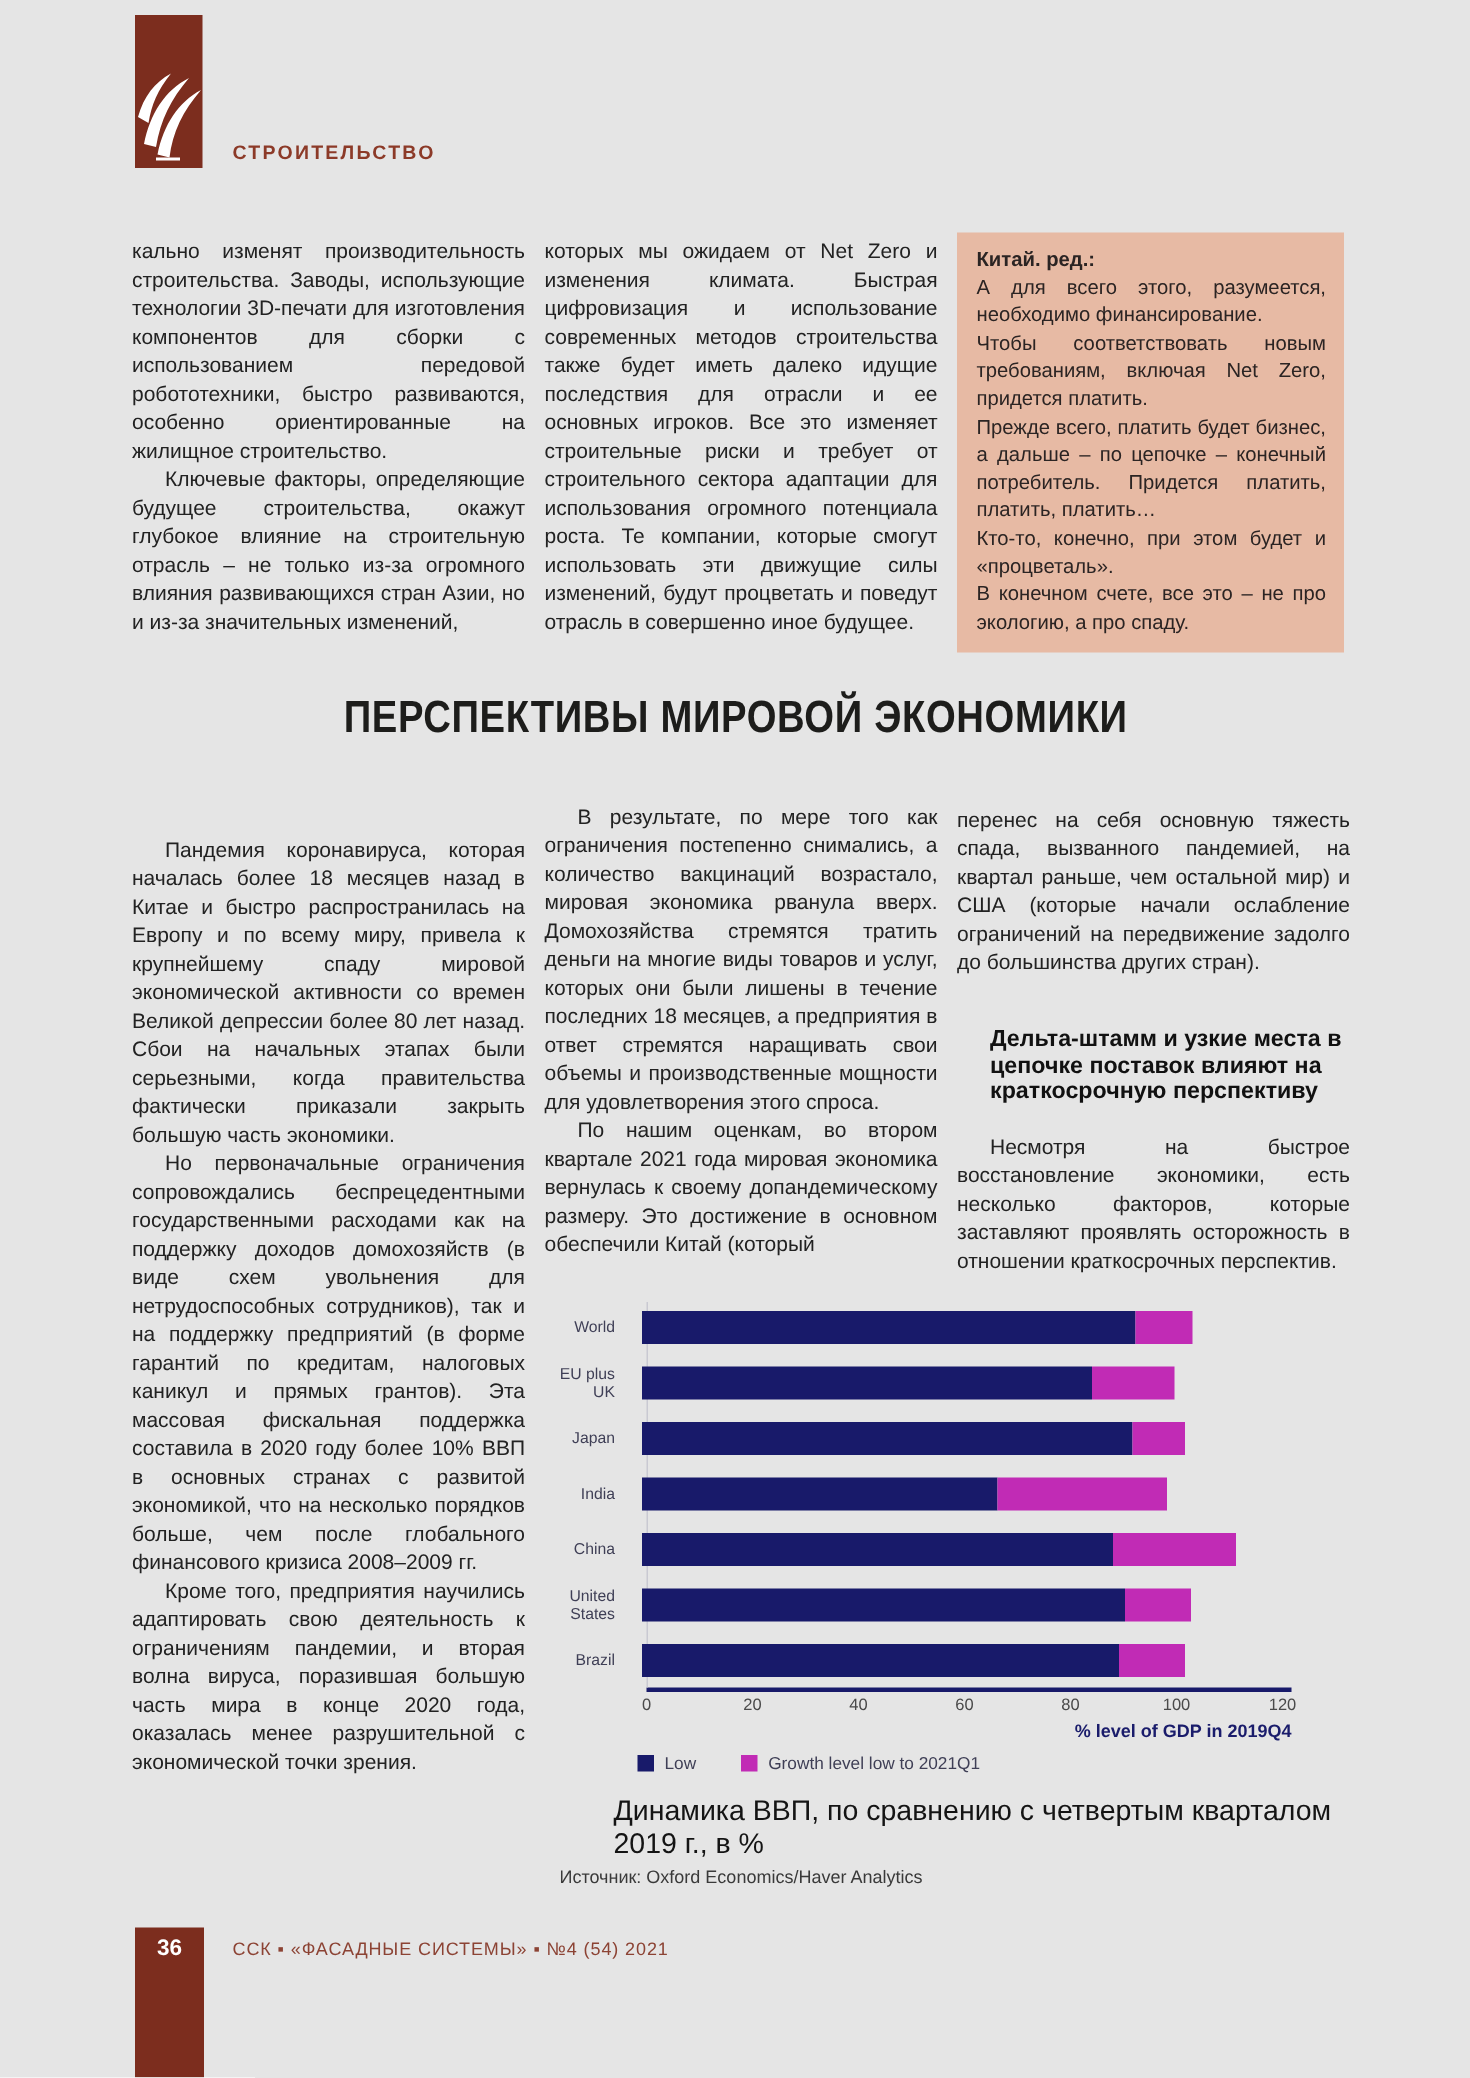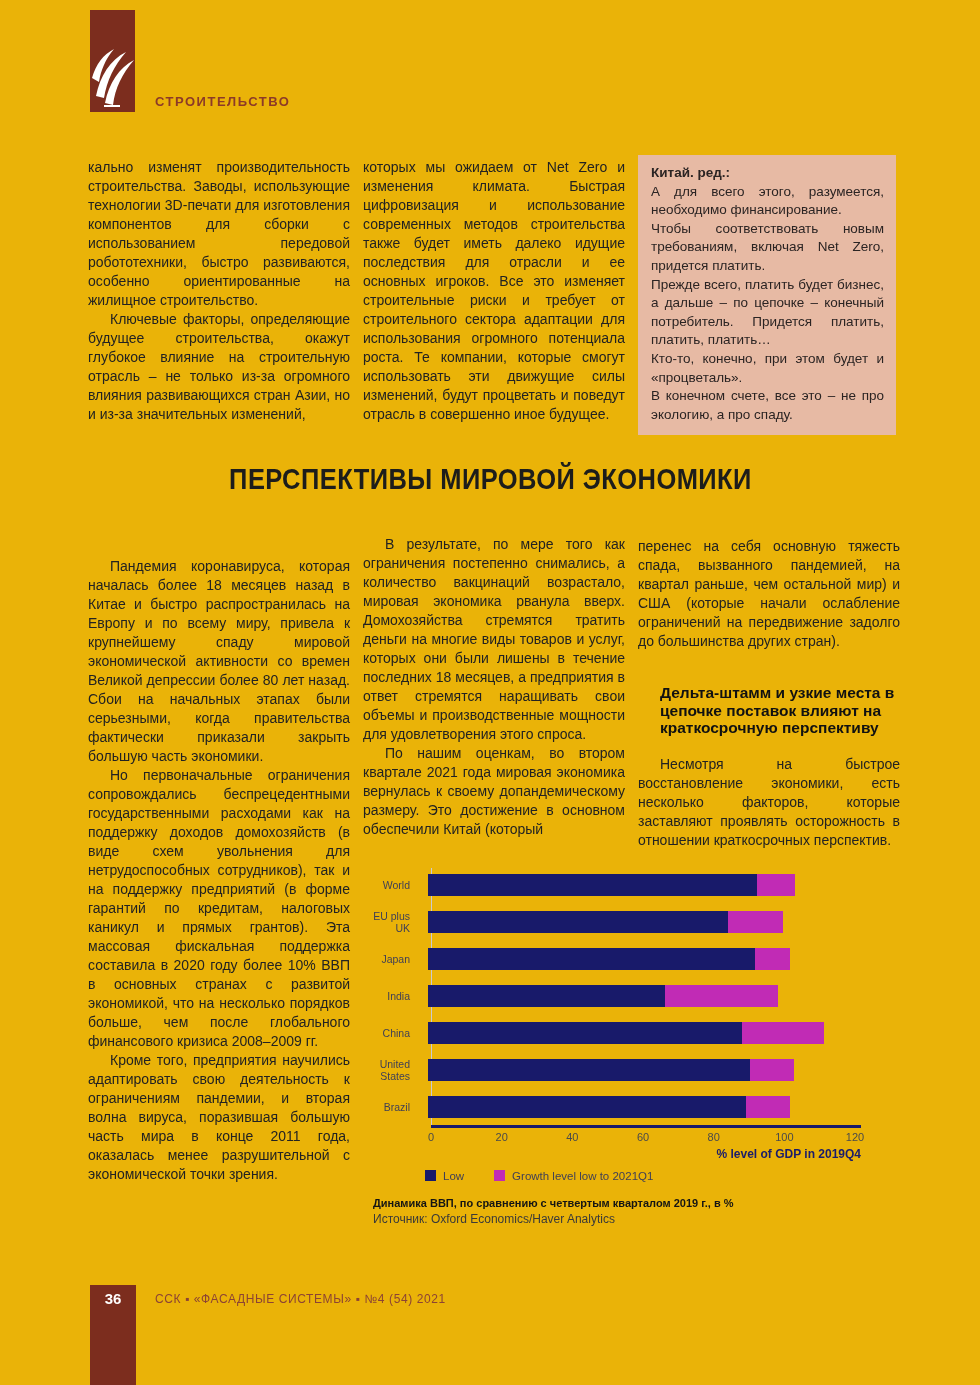--- a/index.html
+++ b/index.html
@@ -1,16 +1,16 @@
 <!DOCTYPE html>
 <html lang="ru"><head>
 <meta charset="utf-8">
 <style>
   html,body{margin:0;padding:0;background:#fff;}
-  .page{position:relative;width:980px;height:1385px;background:#eab308;overflow:hidden;
+  .page{position:relative;width:980px;height:1385px;background:#e5e5e5;overflow:hidden;
         font-family:"Liberation Sans", sans-serif;color:#212121;}
   
   .logo{position:absolute;left:90px;top:10px;width:45px;height:102px;background:#7c2d1e;}
   .section-label{position:absolute;left:155px;top:94px;font-size:13px;font-weight:bold;
         letter-spacing:1.5px;color:#8c3a28;}
   
   .col{position:absolute;width:262px;font-size:14px;line-height:19px;text-align:justify;color:#222;}
   .col p{margin:0;text-indent:22px;}
   .cont-first p:first-child{text-indent:0;}
   .note{position:absolute;left:638px;top:155px;width:258px;height:280px;box-sizing:border-box;
@@ -40,21 +40,21 @@
         padding-right:18px;box-sizing:border-box;flex:none;}
   .ctrack{position:relative;height:22px;width:428px;flex:none;display:flex;}
   .seg{height:100%;}
   .baseline{margin-left:60px;width:430px;height:3px;background:#181a6a;}
   .cticks{position:relative;margin-left:60px;width:424px;height:16px;margin-top:3px;}
   .cticks span{position:absolute;top:0;transform:translateX(-50%);font-size:11px;color:#4a4a4a;}
   .cxlabel{width:490px;text-align:right;font-size:12px;font-weight:bold;color:#1a1c6b;height:16px;}
   .clegend{display:flex;gap:30px;padding-left:54px;margin-top:7px;align-items:center;}
   .clegend .li{display:flex;gap:7px;font-size:11.5px;color:#3f3f56;}
   .swatch{width:11px;height:11px;display:inline-block;}
-  .chart-caption{margin-top:15px;font-size:11px;font-weight:bold;color:#141414;padding-left:2px;}
+  .chart-caption{margin-top:15px;font-size:19px;font-weight:normal;color:#141414;padding-left:2px;margin-left:36px;}
   .chart-source{margin-top:3px;font-size:12px;color:#3a3a3a;padding-left:2px;}
   
   .footer-box{position:absolute;left:90px;top:1285px;width:46px;height:100px;background:#7c2d1e;
         text-align:center;}
   .footer-box .pnum{color:#fff;font-weight:bold;font-size:15px;margin-top:5px;}
   .footer-line{position:absolute;left:155px;top:1292px;font-size:12px;letter-spacing:0.6px;
         color:#8c4334;}
 </style>
 </head>
 <body>
@@ -93,21 +93,21 @@
     <span>ПЕРСПЕКТИВЫ МИРОВОЙ ЭКОНОМИКИ</span>
   </div>
 
   <div class="col acol1">
     <div class="heading">
       <div class="hl" style="left:0;top:41px;width:69px;height:11px;"></div>
     </div>
     <div>
       <p>Пандемия коронавируса, которая началась более 18 месяцев назад в Китае и быстро распространилась на Европу и по всему миру, привела к крупнейшему спаду мировой экономической активности со времен Великой депрессии более 80 лет назад. Сбои на начальных этапах были серьезными, когда правительства фактически приказали закрыть большую часть экономики.</p>
         <p>Но первоначальные ограничения сопровождались беспрецедентными государственными расходами как на поддержку доходов домохозяйств (в виде схем увольнения для нетрудоспособных сотрудников), так и на поддержку предприятий (в форме гарантий по кредитам, налоговых каникул и прямых грантов). Эта массовая фискальная поддержка составила в 2020 году более 10% ВВП в основных странах с развитой экономикой, что на несколько порядков больше, чем после глобального финансового кризиса 2008–2009 гг.</p>
-        <p>Кроме того, предприятия научились адаптировать свою деятельность к ограничениям пандемии, и вторая волна вируса, поразившая большую часть мира в конце 2011 года, оказалась менее разрушительной с экономической точки зрения.</p>
+        <p>Кроме того, предприятия научились адаптировать свою деятельность к ограничениям пандемии, и вторая волна вируса, поразившая большую часть мира в конце 2020 года, оказалась менее разрушительной с экономической точки зрения.</p>
     </div>
   </div>
 
   <div class="col acol2">
     <p>В результате, по мере того как ограничения постепенно снимались, а количество вакцинаций возрастало, мировая экономика рванула вверх. Домохозяйства стремятся тратить деньги на многие виды товаров и услуг, которых они были лишены в течение последних 18 месяцев, а предприятия в ответ стремятся наращивать свои объемы и производственные мощности для удовлетворения этого спроса.</p>
       <p>По нашим оценкам, во втором квартале 2021 года мировая экономика вернулась к своему допандемическому размеру. Это достижение в основном обеспечили Китай (который</p>
   </div>
 
   <div class="col acol3 cont-first" style="left:638px;">
     <p>перенес на себя основную тяжесть спада, вызванного пандемией, на квартал раньше, чем остальной мир) и США (которые начали ослабление ограничений на передвижение задолго до большинства других стран).</p>

